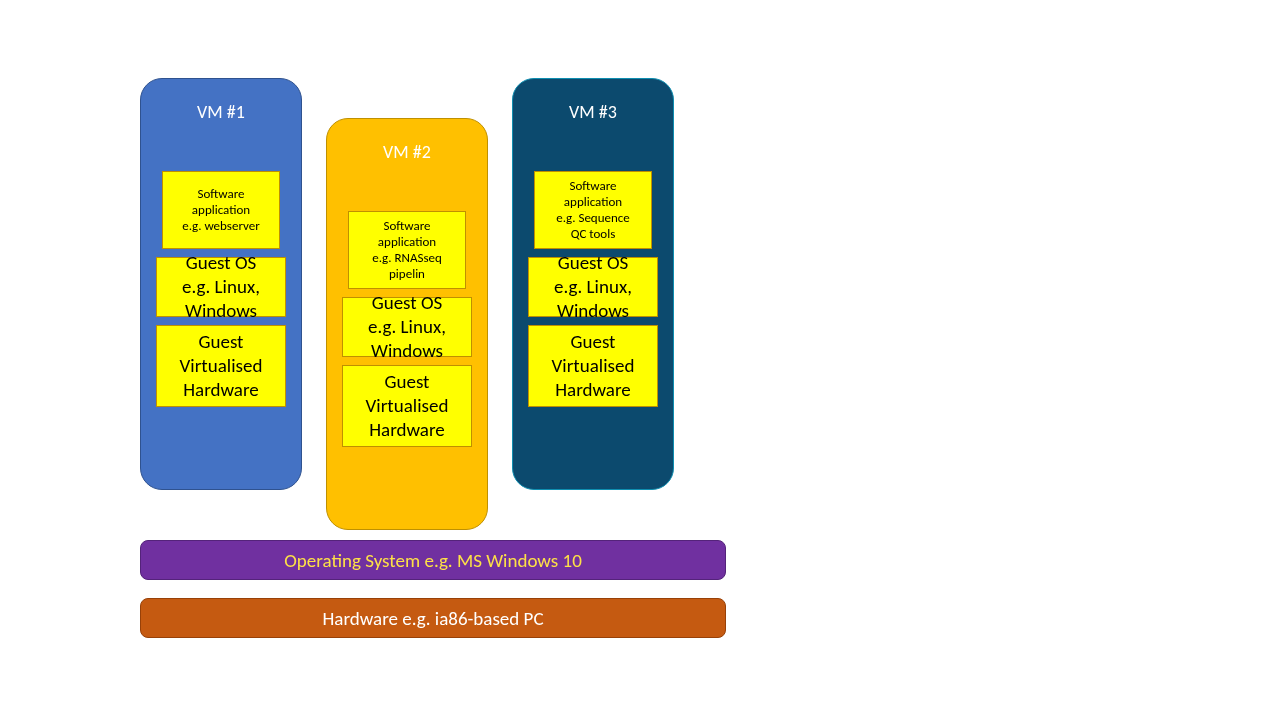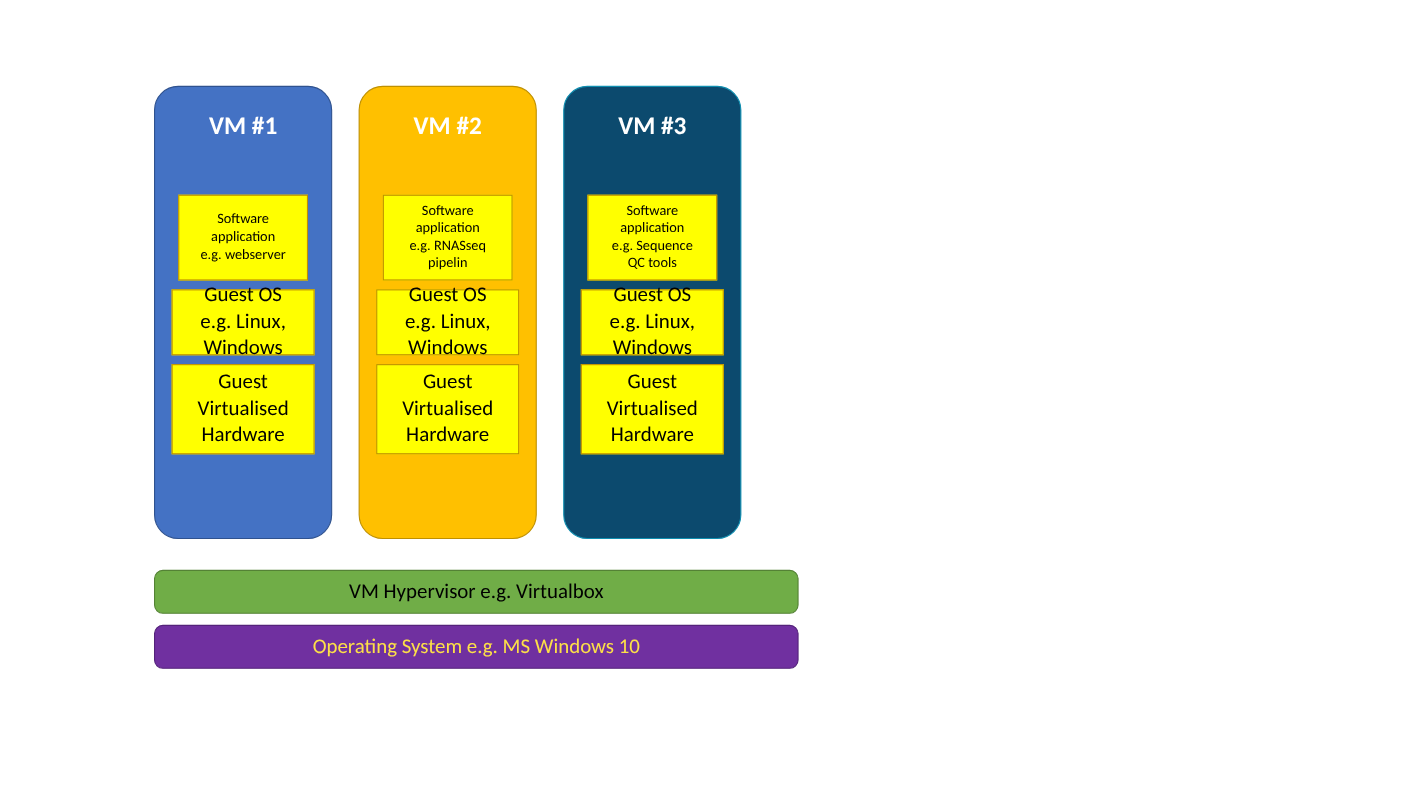--- a/index.html
+++ b/index.html
@@ -23,26 +23,26 @@
     width: 162px;
     height: 412px;
     border-radius: 22px;
     padding-top: 22px;
     display: flex;
     flex-direction: column;
     align-items: center;
     border: 1px solid #2f528f;
   }
   .vm-card.c1 { background: #4472c4; border-color: #2f528f; }
-  .vm-card.c2 { background: #ffc000; border-color: #bf9000; }
+  .vm-card.c2 { background: #ffc000; border-color: #bf9000; margin-top: 40px; }
   .vm-card.c3 { background: #0c4a6e; border-color: #0f8eb0; }
   .vm-title {
     color: #ffffff;
-    font-weight: 700;
-    font-size: 23px;
+    font-weight: 400;
+    font-size: 18px;
     text-align: left;
     margin-bottom: 48px;
   }
   .vm-card.c2 .vm-title { color: #ffffff; }
   .stack {
     display: flex;
     flex-direction: column;
     gap: 8px;
     align-items: center;
   }
@@ -117,16 +117,16 @@
       <div class="vm-title">VM #3</div>
       <div class="stack">
         <div class="ybox small">Software<br>application<br>e.g.  Sequence<br>QC tools</div>
         <div class="ybox med">Guest OS<br>e.g. Linux,<br>Windows</div>
         <div class="ybox med2">Guest<br>Virtualised<br>Hardware</div>
       </div>
     </div>
 
   </div>
 
-  <div class="layer hyp">VM Hypervisor e.g. Virtualbox</div>
   <div class="layer os">Operating System e.g. MS Windows 10</div>
+  <div class="layer hw">Hardware e.g. ia86-based PC</div>
 
 </div>
 
 </body></html>

